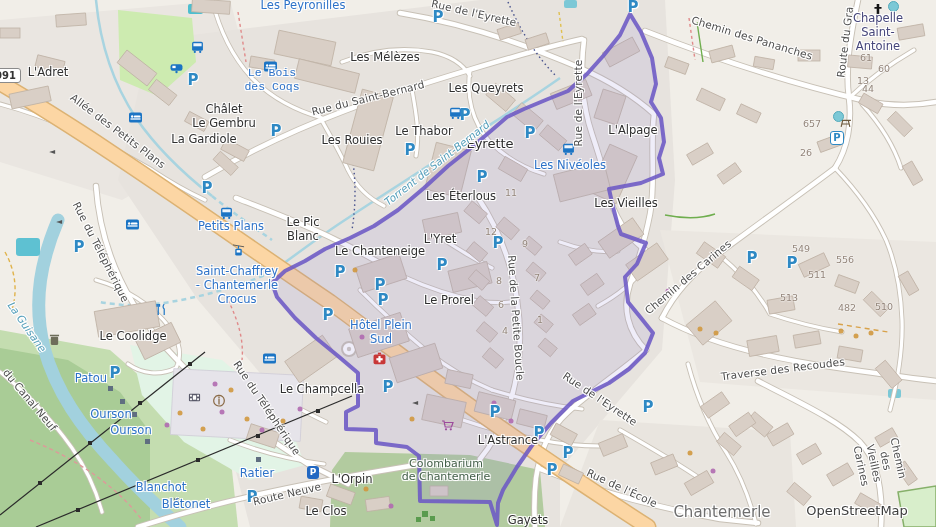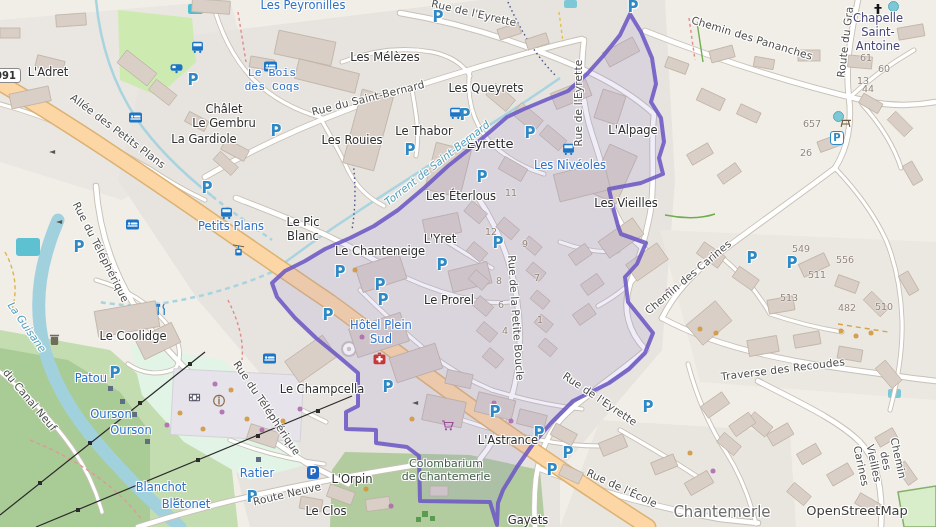--- a/index.html
+++ b/index.html
@@ -626,20 +626,23 @@
       <span class="hn" style="left: 789px; top: 297px; transform: translate(-50%, -50%);">513</span>
       <span class="hn" style="left: 847px; top: 307px; transform: translate(-50%, -50%);">482</span>
       <span class="hn" style="left: 884px; top: 306px; transform: translate(-50%, -50%);">510</span>
     </div>
   <div class="layer" id="labels-layer">
       <div class="lbl blue" style="left: 303px; top: 6px; transform: translate(-50%, -50%);">Les Peyronilles</div>
       <div class="lbl blue" style="left: 272px; top: 80px; transform: translate(-50%, -50%); font-family: Liberation Mono, monospace;">Le Bois
 des Coqs</div>
       <div class="lbl blue" style="left: 231px; top: 227px; transform: translate(-50%, -50%);">Petits Plans</div>
       <div class="lbl blue" style="left: 570px; top: 166px; transform: translate(-50%, -50%);">Les Nivéoles</div>
+      <div class="lbl blue" style="left: 237px; top: 286px; transform: translate(-50%, -50%);">Saint-Chaffrey
+- Chantemerle
+Crocus</div>
       <div class="lbl blue" style="left: 381px; top: 333px; transform: translate(-50%, -50%);">Hôtel Plein
 Sud</div>
       <div class="lbl blue" style="left: 91px; top: 379px; transform: translate(-50%, -50%);">Patou</div>
       <div class="lbl blue" style="left: 111px; top: 415px; transform: translate(-50%, -50%);">Ourson</div>
       <div class="lbl blue" style="left: 131px; top: 431px; transform: translate(-50%, -50%);">Ourson</div>
       <div class="lbl blue" style="left: 161px; top: 488px; transform: translate(-50%, -50%);">Blanchot</div>
       <div class="lbl blue" style="left: 186px; top: 505px; transform: translate(-50%, -50%);">Blétonet</div>
       <div class="lbl blue" style="left: 257px; top: 474px; transform: translate(-50%, -50%);">Ratier</div>
       <div class="lbl place" style="left: 48px; top: 73px; transform: translate(-50%, -50%);">L'Adret</div>
       <div class="lbl place" style="left: 385px; top: 58px; transform: translate(-50%, -50%);">Les Mélèzes</div>

